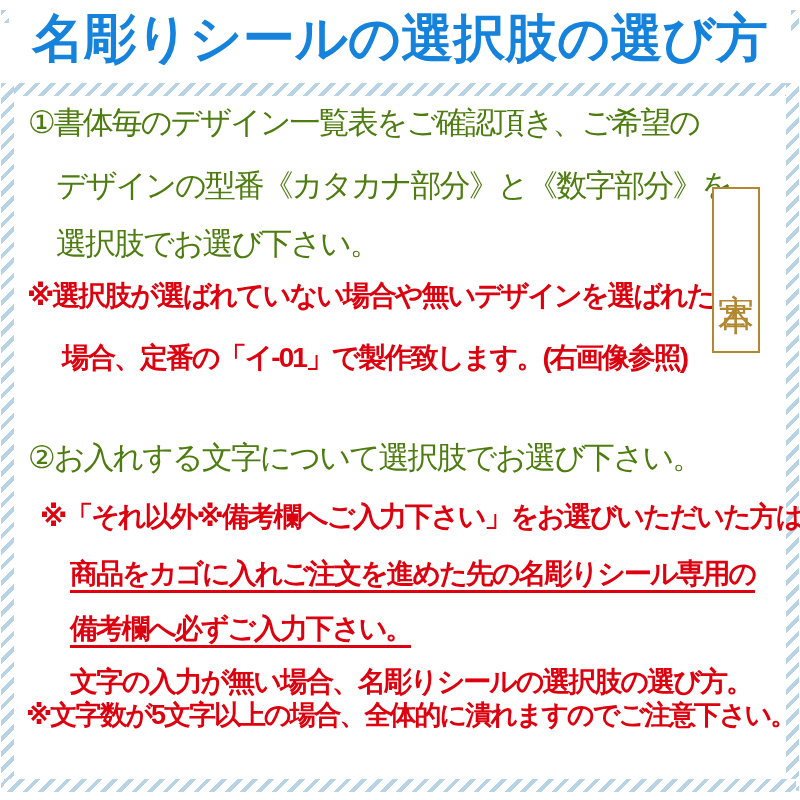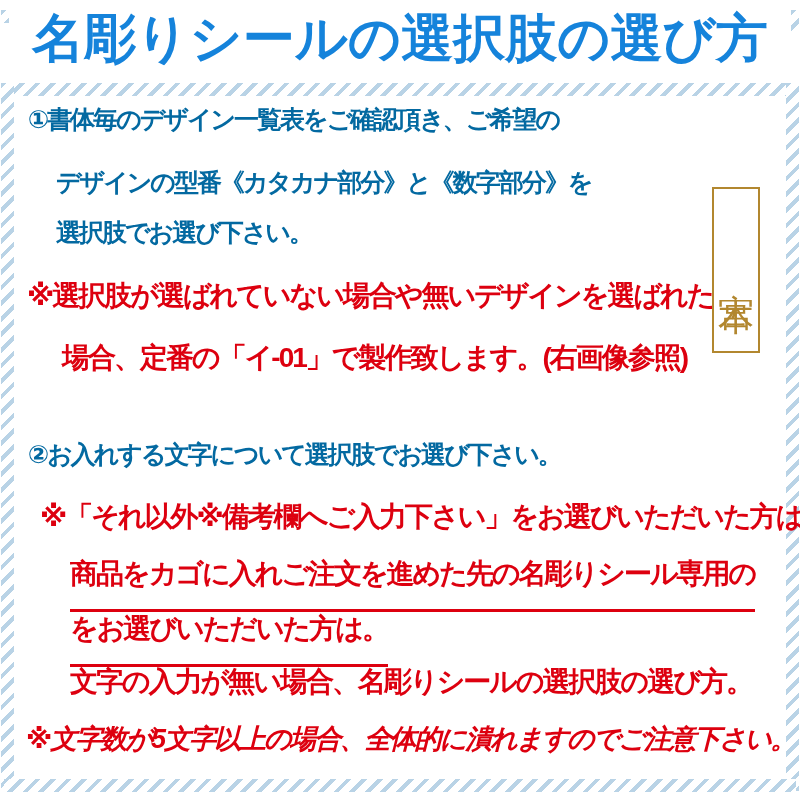--- a/index.html
+++ b/index.html
@@ -10,24 +10,24 @@
   }
   .abs{position:absolute;line-height:1;white-space:nowrap;}
   .title{
     left:0;top:12px;width:800px;text-align:center;
     font-size:52px;font-weight:bold;color:#1583db;letter-spacing:0;
   }
   .stripe{
     position:absolute;
     background:repeating-linear-gradient(135deg,#b9d3e6 0px,#b9d3e6 4px,#ffffff 4px,#ffffff 11px);
   }
-  .t-black{font-size:25px;color:#0369a1;letter-spacing:-2px;font-weight:700;}
+  .t-black{font-size:31px;color:#4d7c0f;letter-spacing:-2px;font-weight:400;}
   .t-red{font-size:28px;color:#dd000f;font-weight:bold;letter-spacing:-2px;}
   .t-red-small{font-size:27px;color:#dd000f;font-weight:bold;letter-spacing:-2px;}
-  .u{border-bottom:3px solid #dd000f;padding-bottom:20px;}
+  .u{border-bottom:3px solid #dd000f;padding-bottom:1px;}
   .sample-box{
     position:absolute;left:712px;top:187px;width:44px;height:162px;
     border:2px solid #b2872f;background:#ffffff;
     display:flex;align-items:center;justify-content:center;
   }
   .sample-text{
     writing-mode:vertical-rl;text-orientation:upright;
     font-family:"DejaVu Serif","Liberation Serif",serif;
     font-size:36px;color:#b2872f;letter-spacing:6px;line-height:1;
   }
@@ -39,28 +39,28 @@
 
 <div class="stripe" style="left:1px;top:10px;width:8px;height:13px;"></div>
 <div class="stripe" style="left:791px;top:10px;width:8px;height:21px;"></div>
 <div class="stripe" style="left:4px;top:83px;width:792px;height:13px;"></div>
 <div class="stripe" style="left:1px;top:83px;width:13px;height:708px;"></div>
 <div class="stripe" style="left:786px;top:83px;width:13px;height:708px;"></div>
 <div class="stripe" style="left:4px;top:779px;width:792px;height:13px;"></div>
 
 <div class="abs t-black" style="left:28px;top:107px;">①書体毎のデザイン一覧表をご確認頂き、ご希望の</div>
 <div class="abs t-black" style="left:56px;top:170px;text-align:right;">デザインの型番《カタカナ部分》と《数字部分》を</div>
-<div class="abs t-black" style="left:56px;top:220px;">選択肢でお選び下さい。</div>
+<div class="abs t-black" style="left:56px;top:228px;">選択肢でお選び下さい。</div>
 
 <div class="abs t-red" style="left:27px;top:282px;">※選択肢が選ばれていない場合や無いデザインを選ばれた</div>
 <div class="abs t-red" style="left:62px;top:344px;">場合、定番の「イ-01」で製作致します。(右画像参照)</div>
 
 <div class="sample-box">
   <div class="sample-text">宮本</div>
 </div>
 
 <div class="abs t-black" style="left:28px;top:442px;">②お入れする文字について選択肢でお選び下さい。</div>
 
 <div class="abs t-red" style="left:40px;top:503px;">※「それ以外※備考欄へご入力下さい」をお選びいただいた方は、</div>
 <div class="abs t-red" style="left:70px;top:560px;"><span class="u">商品をカゴに入れご注文を進めた先の名彫りシール専用の</span></div>
-<div class="abs t-red" style="left:70px;top:615px;"><span class="u">をお選びいただいた方は。</span></div>
+<div class="abs t-red" style="left:70px;top:615px;"><span class="u">備考欄へ必ずご入力下さい。</span></div>
 <div class="abs t-red" style="left:70px;top:668px;">文字の入力が無い場合、名彫りシールの選択肢の選び方。</div>
-<div class="abs t-red-small" style="left:26px;top:726px;font-style:italic;">※文字数が5文字以上の場合、全体的に潰れますのでご注意下さい。</div>
+<div class="abs t-red-small" style="left:26px;top:702px;">※文字数が5文字以上の場合、全体的に潰れますのでご注意下さい。</div>
 
 </body></html>

